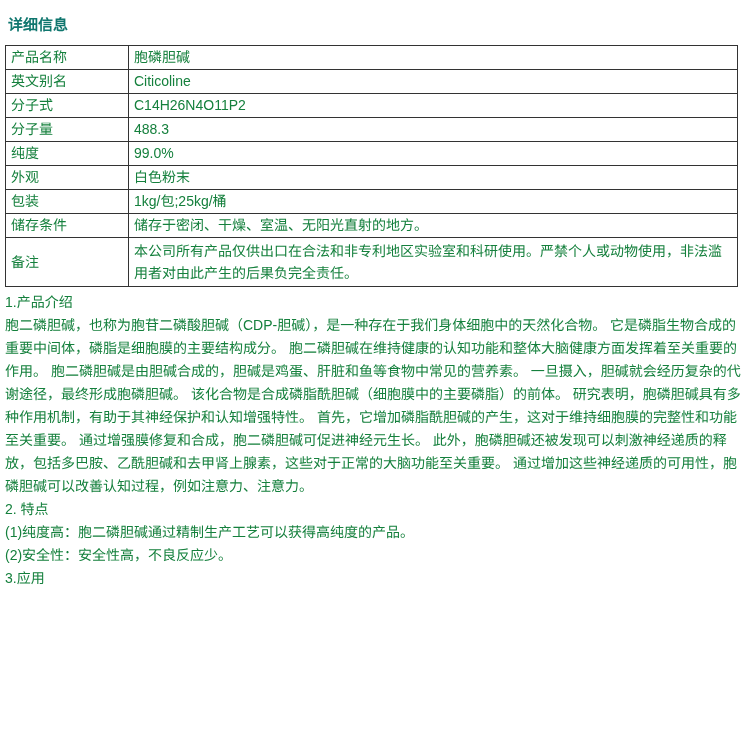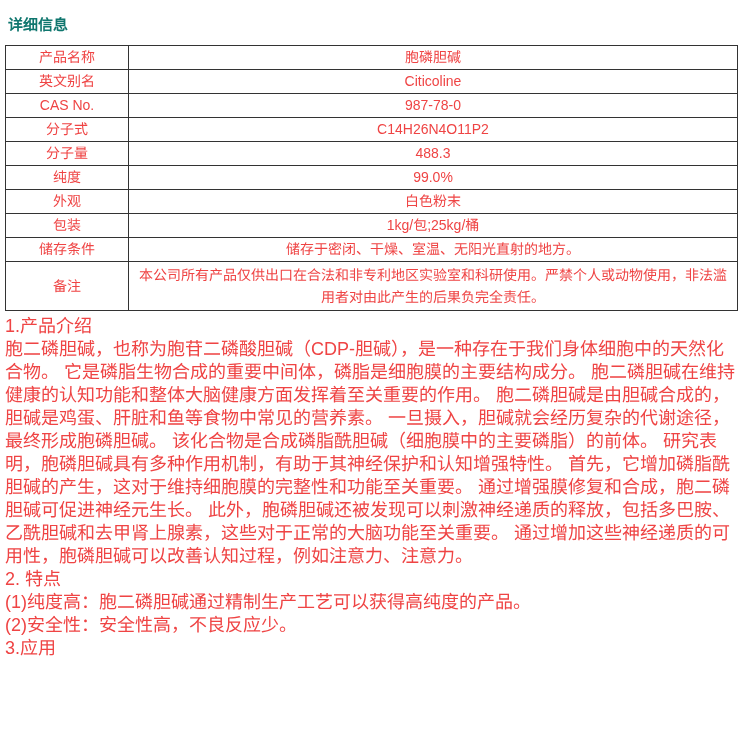--- a/index.html
+++ b/index.html
@@ -25,42 +25,41 @@
   }
   .spec-table {
     border-collapse: collapse;
     table-layout: fixed;
     width: 733px;
     margin: 12px 0 0 5px;
   }
   .spec-table td {
     border: 1px solid #333333;
     font-size: 14px;
-    color: #ef4444;
+    color: #15803d;
     padding: 0 5px;
     height: 23px;
     line-height: 21px;
     vertical-align: middle;
     word-break: break-all;
-    text-align: center;
   }
   .spec-table td.cell-label {
     width: 112px;
   }
   .spec-table tr.row-remark td {
     height: 46px;
     line-height: 22px;
     padding-top: 1px;
     padding-bottom: 1px;
   }
   .content {
     margin: 4px 4px 0 5px;
-    font-size: 18px;
+    font-size: 14px;
     line-height: 23px;
-    color: #ef4444;
+    color: #15803d;
   }
   .content .line,
   .content .para {
     margin: 0;
     word-break: break-all;
   }
 </style>
 </head>
 <body>
 
@@ -70,24 +69,20 @@
 
   <table class="spec-table">
     <tbody>
       <tr>
         <td class="cell-label">产品名称</td>
         <td class="cell-value">胞磷胆碱</td>
       </tr>
       <tr>
         <td class="cell-label">英文别名</td>
         <td class="cell-value">Citicoline</td>
-      </tr>
-      <tr>
-        <td class="cell-label">CAS No.</td>
-        <td class="cell-value">987-78-0</td>
       </tr>
       <tr>
         <td class="cell-label">分子式</td>
         <td class="cell-value">C14H26N4O11P2</td>
       </tr>
       <tr>
         <td class="cell-label">分子量</td>
         <td class="cell-value">488.3</td>
       </tr>
       <tr>

